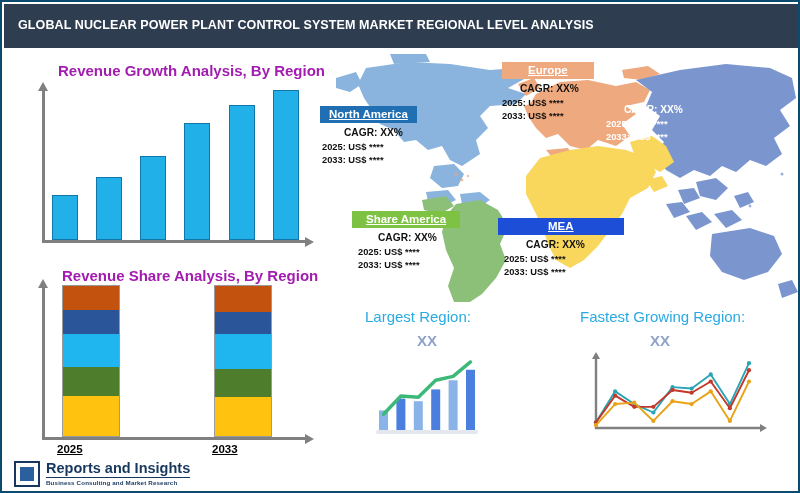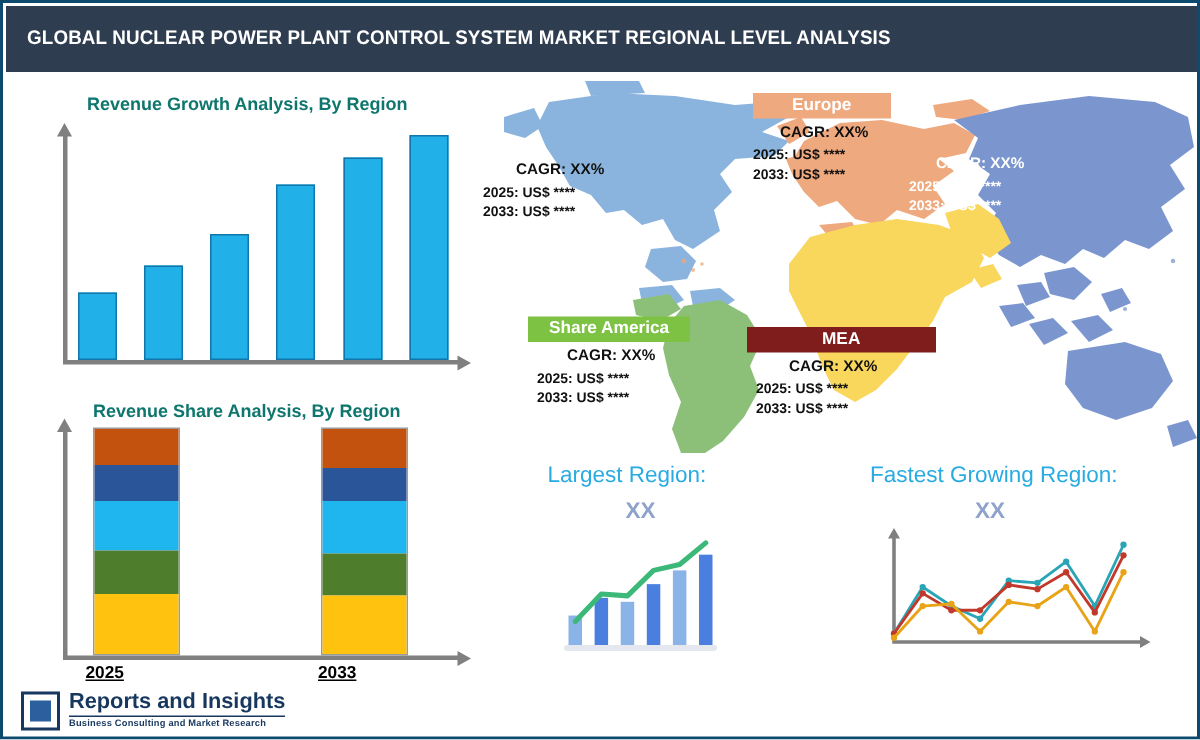--- a/index.html
+++ b/index.html
@@ -15,21 +15,21 @@
     background:#2e3d50;box-sizing:border-box;
   }
   #header-title{
     position:absolute;left:14px;top:13px;
     color:#ffffff;font-size:13.2px;font-weight:bold;letter-spacing:.1px;
     white-space:nowrap;font-family:"Liberation Sans Narrow","Liberation Sans",sans-serif;
     transform:scaleX(.95);transform-origin:left center;
   }
   
   .chart-title{
-    position:absolute;color:#0f766e;font-weight:bold;font-size:12px;
+    position:absolute;color:#a21caf;font-weight:bold;font-size:15px;
     white-space:nowrap;
   }
   
   .axis-v{position:absolute;background:#808080;width:2.5px;}
   .axis-h{position:absolute;background:#808080;height:2.5px;}
   .arrow-up{
     position:absolute;width:0;height:0;
     border-left:5px solid transparent;border-right:5px solid transparent;
     border-bottom:9px solid #808080;
   }
@@ -52,21 +52,21 @@
     position:absolute;color:#000000;font-weight:bold;font-size:11.5px;
     text-align:left;
     text-decoration:underline;
   }
   
   #map{position:absolute;left:328px;top:52px;width:468px;height:248px;}
   #map svg{display:block;width:100%;height:100%;}
   .callout{position:absolute;}
   .badge{
     display:inline-block;padding:2px 9px 3px 9px;color:#ffffff;
-    font-weight:bold;font-size:11.5px;white-space:nowrap;
+    font-weight:bold;font-size:11.5px;white-space:nowrap;text-decoration:underline;
   }
   .badge.navy{border:1px solid #13365f;}
   .lines{margin-top:3px;font-weight:bold;font-size:9.3px;color:#111111;line-height:1.45;}
   .lines .cagr{font-size:10.2px;}
   .lines.light{color:#ffffff;}
   .ind-1{padding-left:24px;}
   .ind-2{padding-left:2px;}
   
   .panel-title{
     position:absolute;color:#29abe2;font-weight:normal;font-size:15px;white-space:nowrap;
@@ -205,20 +205,21 @@
         <circle cx="138" cy="122" r="1.2" fill="#efa97e"></circle>
         <circle cx="258" cy="168" r="1.6" fill="#f9d65c"></circle>
         <circle cx="266" cy="176" r="1.3" fill="#f9d65c"></circle>
         <circle cx="444" cy="60" r="1.6" fill="#7b96cf"></circle>
         <circle cx="452" cy="120" r="1.5" fill="#7b96cf"></circle>
         <circle cx="420" cy="152" r="1.4" fill="#7b96cf"></circle>
       </g>
     </svg>
 
     <div class="callout" style="left:-10px;top:50px;">
+      <span class="badge" style="background:#1f6fb2;">North America</span>
       <div class="lines">
         <div class="cagr ind-1">CAGR: XX%</div>
         <div class="ind-2">2025: US$ ****</div>
         <div class="ind-2">2033: US$ ****</div>
       </div>
     </div>
 
     <div class="callout" style="left:172px;top:6px;">
       <span class="badge" style="background:#efa97e;padding-left:26px;padding-right:26px;">Europe</span>
       <div class="lines">
@@ -239,21 +240,21 @@
     <div class="callout" style="left:22px;top:155px;">
       <span class="badge" style="background:#7dc242;padding-left:14px;padding-right:14px;">Share America</span>
       <div class="lines">
         <div class="cagr" style="padding-left:26px;">CAGR: XX%</div>
         <div style="padding-left:6px;">2025: US$ ****</div>
         <div style="padding-left:6px;">2033: US$ ****</div>
       </div>
     </div>
 
     <div class="callout" style="left:168px;top:162px;">
-      <span class="badge" style="background:#7f1d1d;padding-left:50px;padding-right:50px;">MEA</span>
+      <span class="badge" style="background:#1d4ed8;padding-left:50px;padding-right:50px;">MEA</span>
       <div class="lines">
         <div class="cagr" style="padding-left:28px;">CAGR: XX%</div>
         <div style="padding-left:6px;">2025: US$ ****</div>
         <div style="padding-left:6px;">2033: US$ ****</div>
       </div>
     </div>
   </div>
 
   <div class="panel-title" style="left:363px;top:306px;">Largest Region:</div>
   <div class="panel-value" style="left:415px;top:330px;">XX</div>

